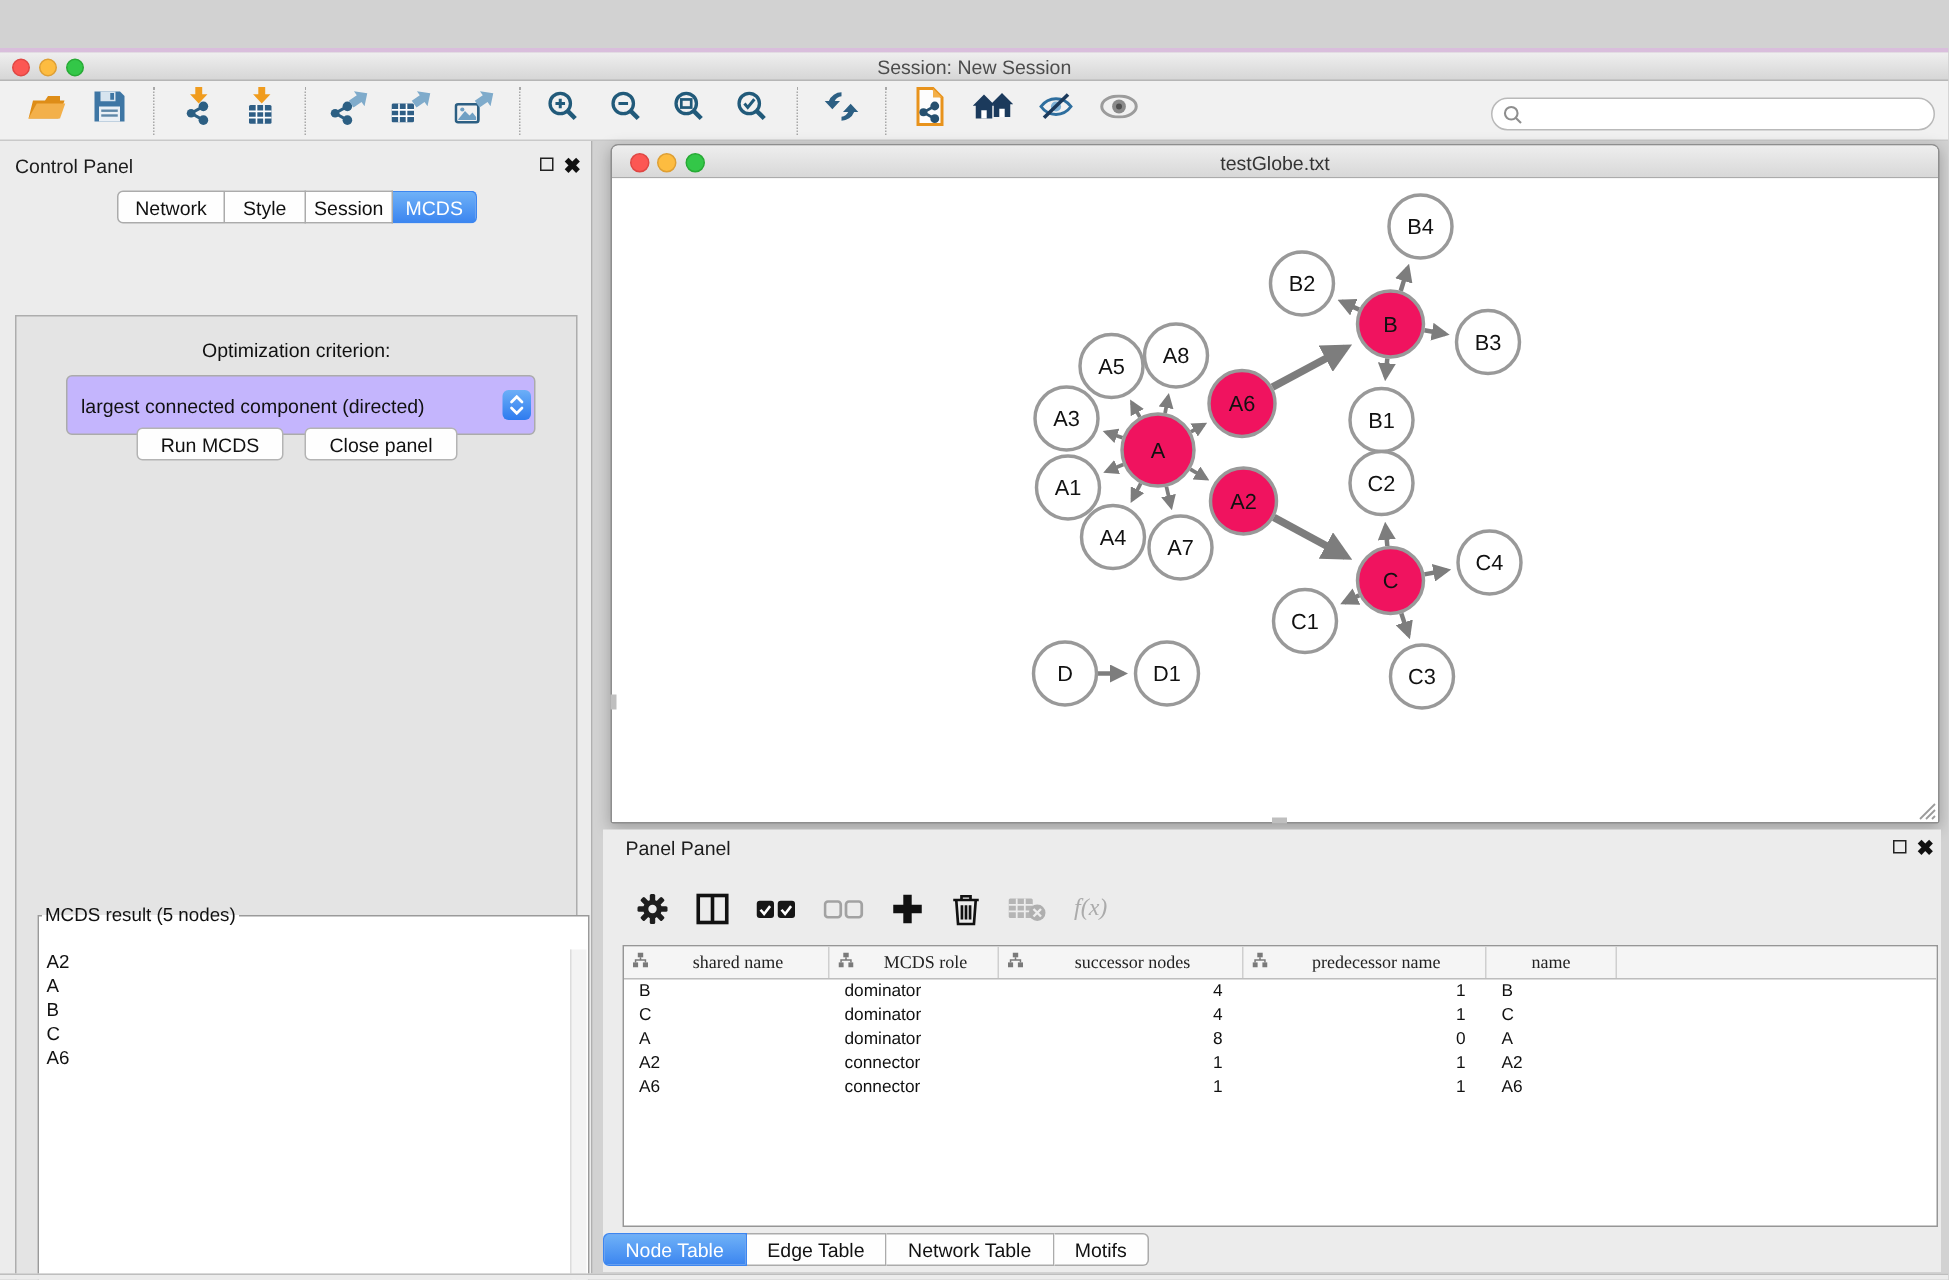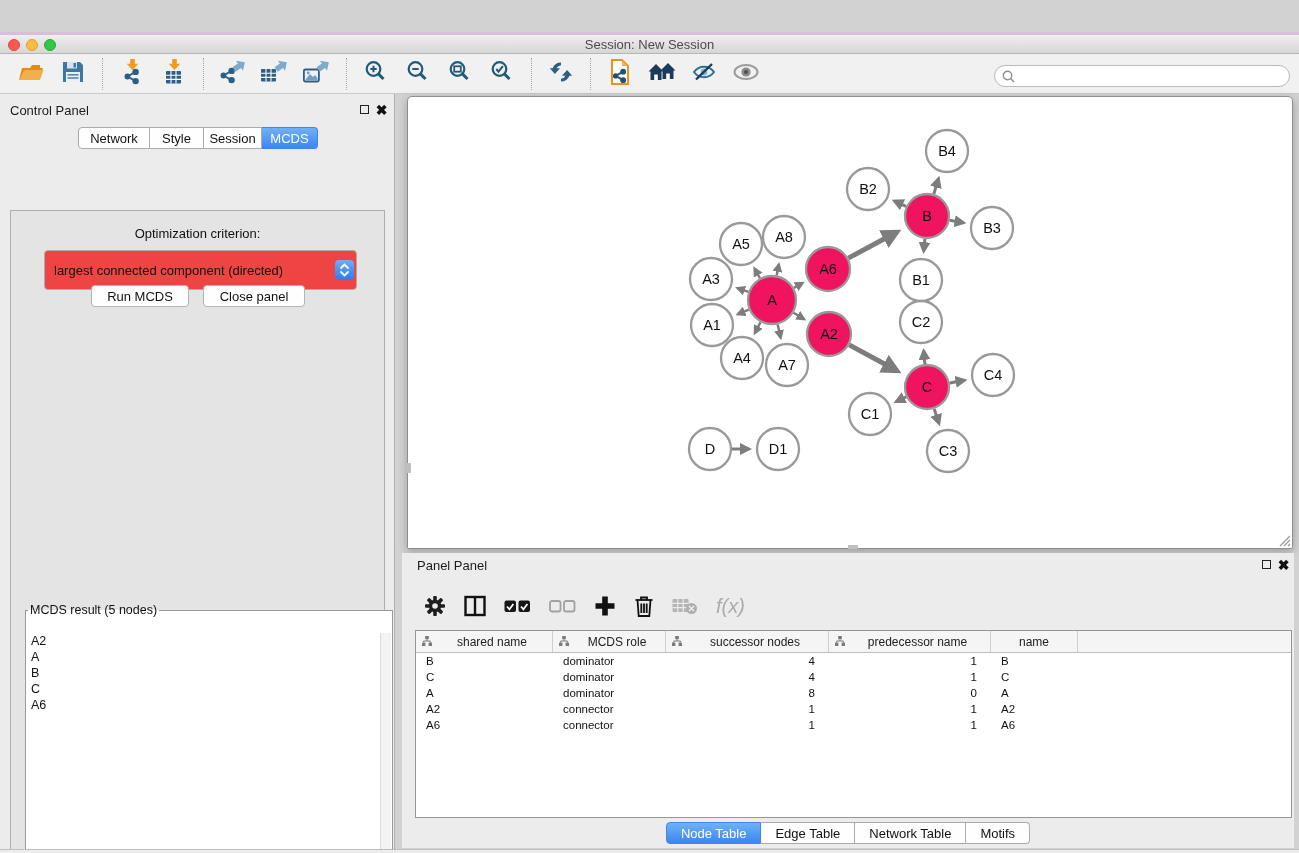--- a/index.html
+++ b/index.html
@@ -42,21 +42,21 @@
   .seg-tabs { position:absolute; display:flex; }
   .seg { height:22px; background:#FEFEFE; border:1px solid #ABABAB; border-left:none;
     font-size:13px; color:#111; display:flex; align-items:center; justify-content:center; }
   .seg:first-child { border-left:1px solid #ABABAB; border-radius:4px 0 0 4px; }
   .seg:last-child { border-radius:0 4px 4px 0; }
   .seg.active { background:linear-gradient(#6FB1F7,#3C86F0); color:#fff; border-color:#3C86F0; }
 
   .cp-content { position:absolute; left:10px; top:116px; width:375px; height:694px;
     background:#E4E4E4; border:1px solid #ADADAD; }
   .opt-label { position:absolute; left:0; right:0; top:15px; text-align:center; font-size:13px; color:#111; }
-  .dropdown { position:absolute; left:33px; top:39px; width:313px; height:40px; background:#ef4444;
+  .dropdown { position:absolute; left:33px; top:39px; width:313px; height:40px; background:#c4b5fd;
     border:1px solid #ABABAB; border-radius:4px; display:flex; align-items:center; }
   .dropdown .dd-text { flex:1; font-size:13px; color:#111; padding-left:9px; white-space:nowrap; }
   .dd-stepper { width:19px; height:20px; margin-right:2px; border-radius:4px;
     background:linear-gradient(#6CAFF7,#2E7BEF); display:flex; align-items:center; justify-content:center; }
   .mac-btn { position:absolute; height:22px; background:#FEFEFE; border:1px solid #B4B4B4;
     border-radius:4px; font-size:13px; color:#111; display:flex; align-items:center;
     justify-content:center; }
 
   fieldset.result { position:absolute; left:14px; top:392px; width:368px; height:346px;
     border:1px solid #9A9A9A; background:#fff; }
@@ -78,33 +78,33 @@
   .net-canvas { position:absolute; left:0; top:22px; width:884px; height:429px; background:#fff; }
   .grip { position:absolute; right:1px; bottom:1px; width:14px; height:14px; }
   .scroll-tick-left { position:absolute; left:-1px; top:366px; width:4px; height:10px; background:#BFBFBF; }
   .scroll-tick-bottom { position:absolute; left:440px; bottom:-1px; width:10px; height:4px; background:#BFBFBF; }
 
   
   .table-panel { position:absolute; left:402px; top:521px; width:892px; height:295px; background:#ECECEC; }
   .tp-toolbar { position:absolute; left:13px; top:32px; right:6px; height:42px;
     display:flex; align-items:center; }
   .tp-btn { height:32px; display:flex; align-items:center; justify-content:center; margin:0 9px; }
-  .fx-label { font-size:20px; color:#ABABAB; font-family:Liberation Sans, sans-serif; font-style:italic; }
+  .fx-label { font-size:16px; color:#ABABAB; font-family:Liberation Serif, serif; font-style:italic; }
   .node-table { position:absolute; left:13px; top:77px; width:877px; height:188px;
     background:#fff; border:1px solid #969696; overflow:hidden; }
   .nt-header { display:flex; height:22px; background:#F5F5F5; border-bottom:1px solid #BDBDBD; }
-  .nt-th { display:flex; align-items:center; border-right:1px solid #CFCFCF; font-size:12px; color:#222; }
+  .nt-th { display:flex; align-items:center; border-right:1px solid #CFCFCF; font-size:12px; color:#222;font-family:Liberation Serif, serif; }
   .nt-th .th-label { flex:1; text-align:center; }
   .nt-th svg { margin-left:6px; }
   .nt-row { display:flex; height:16px; }
   .nt-td { font-size:11.5px; color:#111; line-height:16px; white-space:nowrap; overflow:hidden; }
   .al { padding-left:10px; text-align:left; }
   .ar { padding-right:14px; text-align:right; }
 
-  .tp-tabs { position:absolute; left:0; right:0; top:269px; display:flex; justify-content:center; }
+  .tp-tabs { position:absolute; left:0; right:0; top:269px; display:flex; justify-content:flex-start; }
   .tp-tabs .seg { padding:0 14px; }
 
   
   .statusbar { position:absolute; left:0; top:817px; width:1299px; height:32px;
     background:#ECECEC; border-top:1px solid #BEBEBE; }
   .sb-btn { position:absolute; top:6px; height:20px; background:#be185d; border:1px solid #B9B9B9;
     border-radius:3px; display:flex; align-items:center; justify-content:flex-end; font-size:12px; color:#111; }
   .mem-dot { width:10px; height:10px; border-radius:50%; background:#1F9D3F; margin-right:5px; }
   .bottom-strip { position:absolute; left:0; top:849px; width:1299px; height:4px;
     background:linear-gradient(#46506A,#232A3A); }
@@ -334,20 +334,26 @@
             <div class="result-item">B</div>
             <div class="result-item">C</div>
             <div class="result-item">A6</div>
           </div>
         <div class="result-scroll"></div>
       </fieldset>
     </div>
   </div>
 
   <div class="net-window">
+    <div class="net-titlebar">
+      <div class="tl red" style="left:12px;top:5px;width:13px;height:13px;"></div>
+      <div class="tl yel" style="left:30px;top:5px;width:13px;height:13px;"></div>
+      <div class="tl grn" style="left:49px;top:5px;width:13px;height:13px;"></div>
+      <div class="title">testGlobe.txt</div>
+    </div>
     <div class="net-canvas">
       <svg id="graph-svg" width="884" height="429" viewBox="0 0 884 429">
           <defs>
             <marker id="arr" viewBox="0 0 6 6" refX="4.5" refY="3" markerWidth="4" markerHeight="4" orient="auto" markerUnits="strokeWidth">
               <path d="M0 0 L6 3 L0 6 Z" fill="#7D7D7D"></path>
             </marker>
           </defs>
           <line x1="340.9" y1="190.6" x2="329.8" y2="195.2" stroke="#7D7D7D" stroke-width="2.5" marker-end="url(#arr)"></line>
           <line x1="340.4" y1="172.9" x2="329.5" y2="169.1" stroke="#7D7D7D" stroke-width="2.5" marker-end="url(#arr)"></line>
           <line x1="352.5" y1="203.2" x2="346.9" y2="214.1" stroke="#7D7D7D" stroke-width="2.5" marker-end="url(#arr)"></line>

